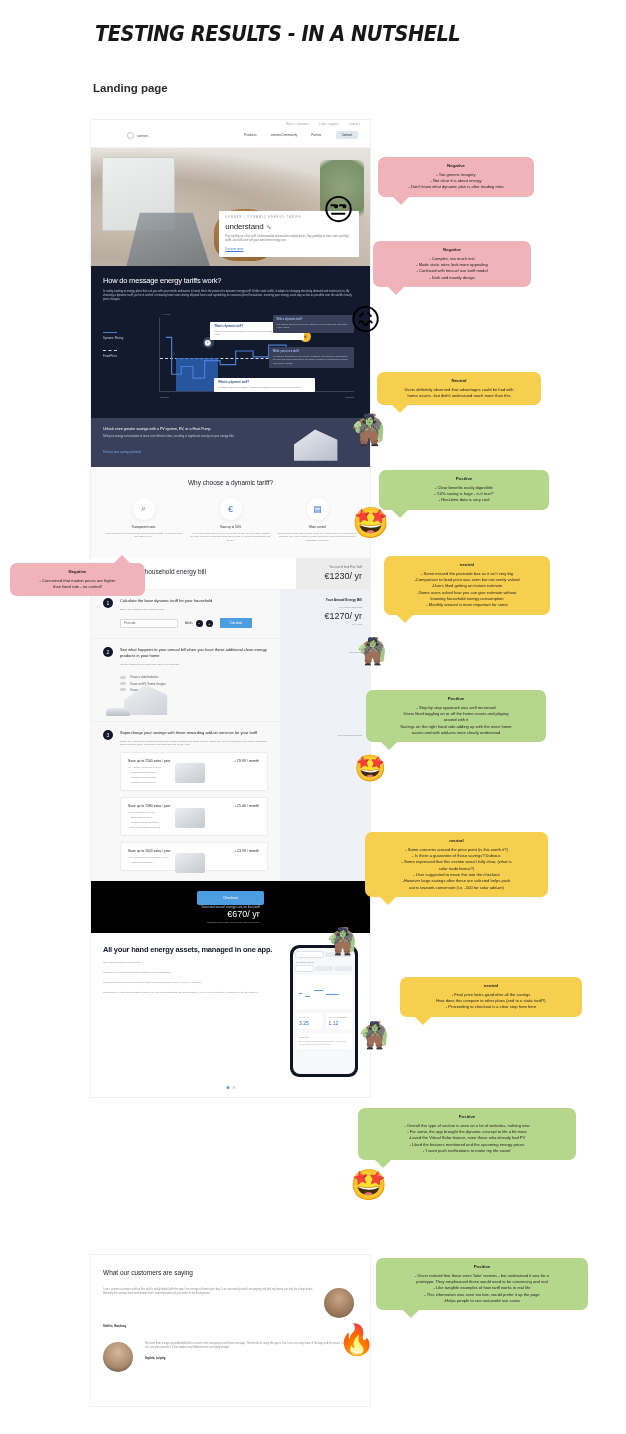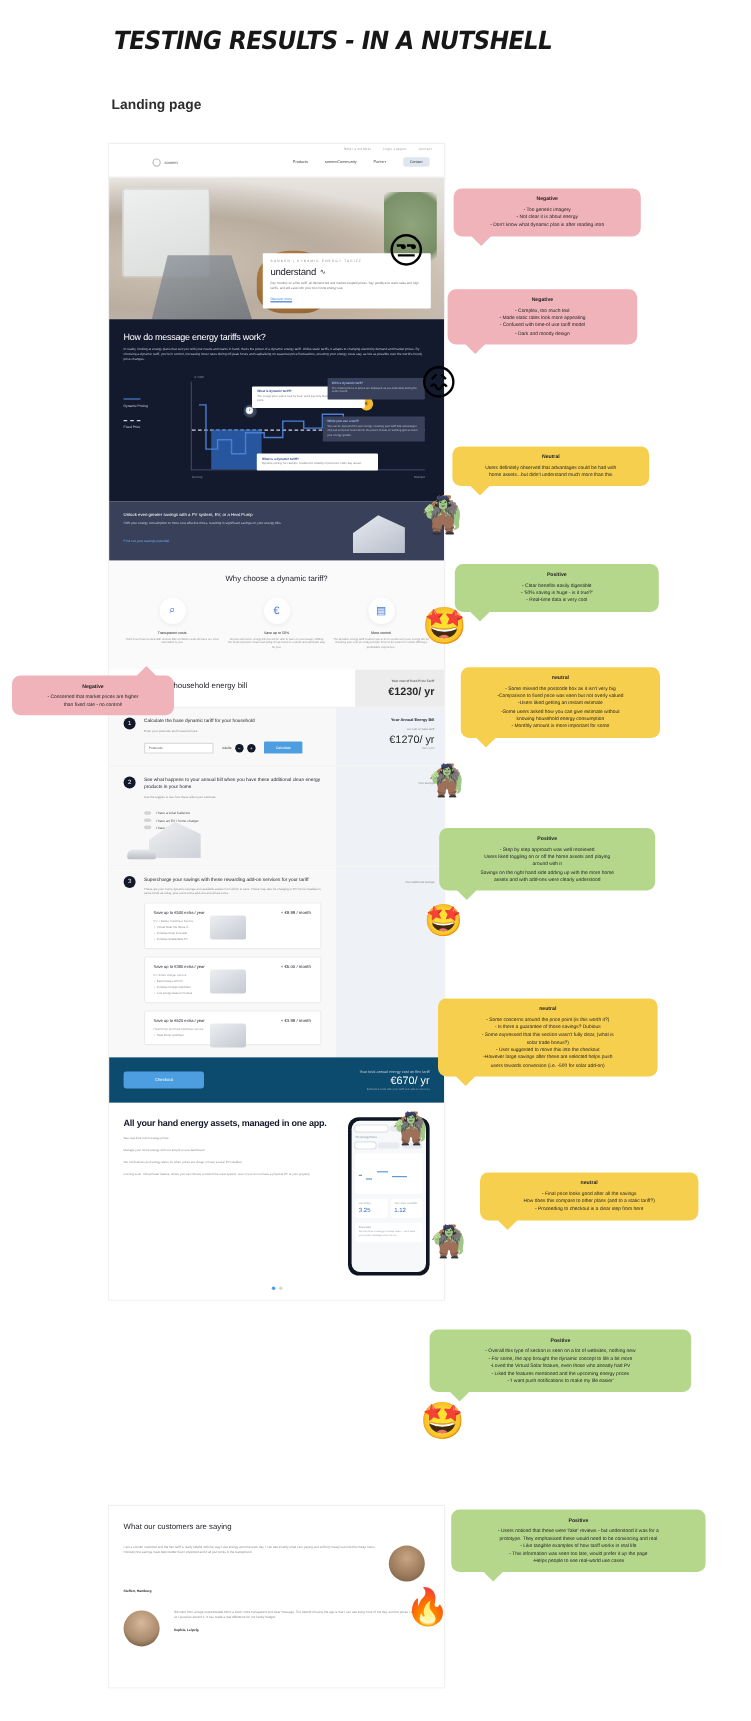--- a/index.html
+++ b/index.html
@@ -137,21 +137,21 @@
   .card .ico{ width:22px; height:22px; border-radius:50%; background:#fff; margin:0 auto 5px;
     display:flex; align-items:center; justify-content:center; font-size:9px; color:#3f7ad1;
     box-shadow:0 1px 4px rgba(0,0,0,.07);}
   .card .ct{ font-size:3px; color:#2a2a2a; margin-bottom:3px;}
   .card .cb{ font-size:2.3px; color:#8d8d8d; line-height:1.55;}
 
   .estimate{ background:#fff; padding:0; }
   .est-head{ display:flex; }
   .est-head .l{ flex:1; padding:10px 12px 6px; }
   .est-head .l h3{ font-size:6.5px; color:#1d1d27; font-weight:400;}
-  .est-head .r{ width:74px; background:#ececec; padding:8px 8px; text-align:right;font-weight:bold;}
+  .est-head .r{ width:74px; background:#ececec; padding:8px 8px; text-align:right;}
   .est-head .r .lab{ font-size:2.6px; color:#6b6b6b;}
   .est-head .r .big{ font-size:9px; color:#2a2a2a; margin-top:2px;}
   .step{ display:flex; border-top:1px solid #f0f0f0;}
   .step .l{ flex:1; padding:8px 12px 10px; display:flex; gap:7px; background:#f8f8f8;}
   .step .r{ width:90px; background:#eef2f6; padding:8px; text-align:right;}
   .num{ width:10px; height:10px; border-radius:50%; background:#13182b; color:#fff;
     font-size:5px; display:flex; align-items:center; justify-content:center; flex:none;}
   .step .title{ font-size:4px; color:#23232e; line-height:1.5;}
   .step .sub{ font-size:2.5px; color:#8d8d8d; margin-top:4px;}
   .inputrow{ display:flex; align-items:center; gap:7px; margin-top:7px;}
@@ -175,21 +175,21 @@
 
   .addon{ background:#fff; border:1px solid #ececec; border-radius:2px; padding:6px 7px; margin-top:6px; position:relative;}
   .addon .at{ font-size:3.4px; color:#23232e;}
   .addon .price{ position:absolute; right:8px; top:6px; font-size:3.6px; color:#23232e;}
   .addon .asub{ font-size:2.4px; color:#9a9a9a; margin-top:3px;}
   .addon li{ list-style:none; font-size:2.4px; color:#8d8d8d; margin-top:2px;}
   .addon li::before{ content:"✓ "; color:#bdbdbd;}
   .addon .pic{ position:absolute; right:62px; top:10px; width:30px; height:20px;
     background:linear-gradient(150deg,#eceef1,#c4c9d1); border-radius:2px;}
 
-  .ckband{ background:#0c4a6e; padding:10px 12px; display:flex; align-items:center; justify-content:space-between;}
+  .ckband{ background:#000000; padding:10px 12px; display:flex; align-items:center; justify-content:space-between;flex-direction:column;}
   .ckbtn{ background:#4d9ee0; color:#fff; font-size:3.6px; padding:5px 26px; border-radius:2px;}
   .cktot{ text-align:right;}
   .cktot .l1{ font-size:3.2px; color:#c5ccda;}
   .cktot .l2{ font-size:9px; color:#fff;}
   .cktot .l3{ font-size:2.3px; color:#96a0b5; margin-top:2px;}
 
   .appsec{ background:#fff; padding:12px 12px 20px; display:flex; gap:8px; position:relative;}
   .appsec h3{ font-size:7.5px; color:#121827; font-weight:700; line-height:1.25; letter-spacing:-.2px;}
   .appsec li{ list-style:none; font-size:2.5px; color:#8d8d8d; line-height:1.6; margin-top:6px;}
   .phone{ width:68px; height:132px; background:#0f1422; border-radius:9px; padding:3px; flex:none;}

